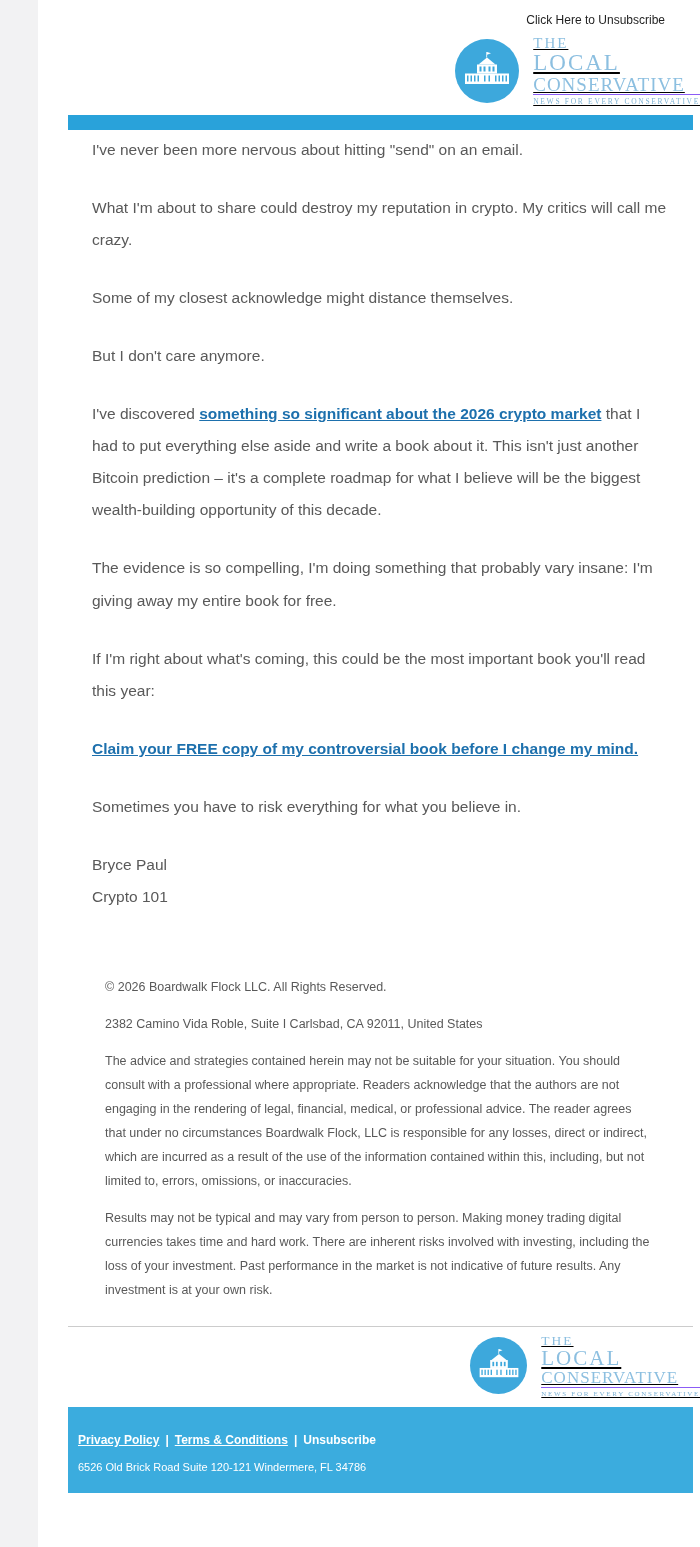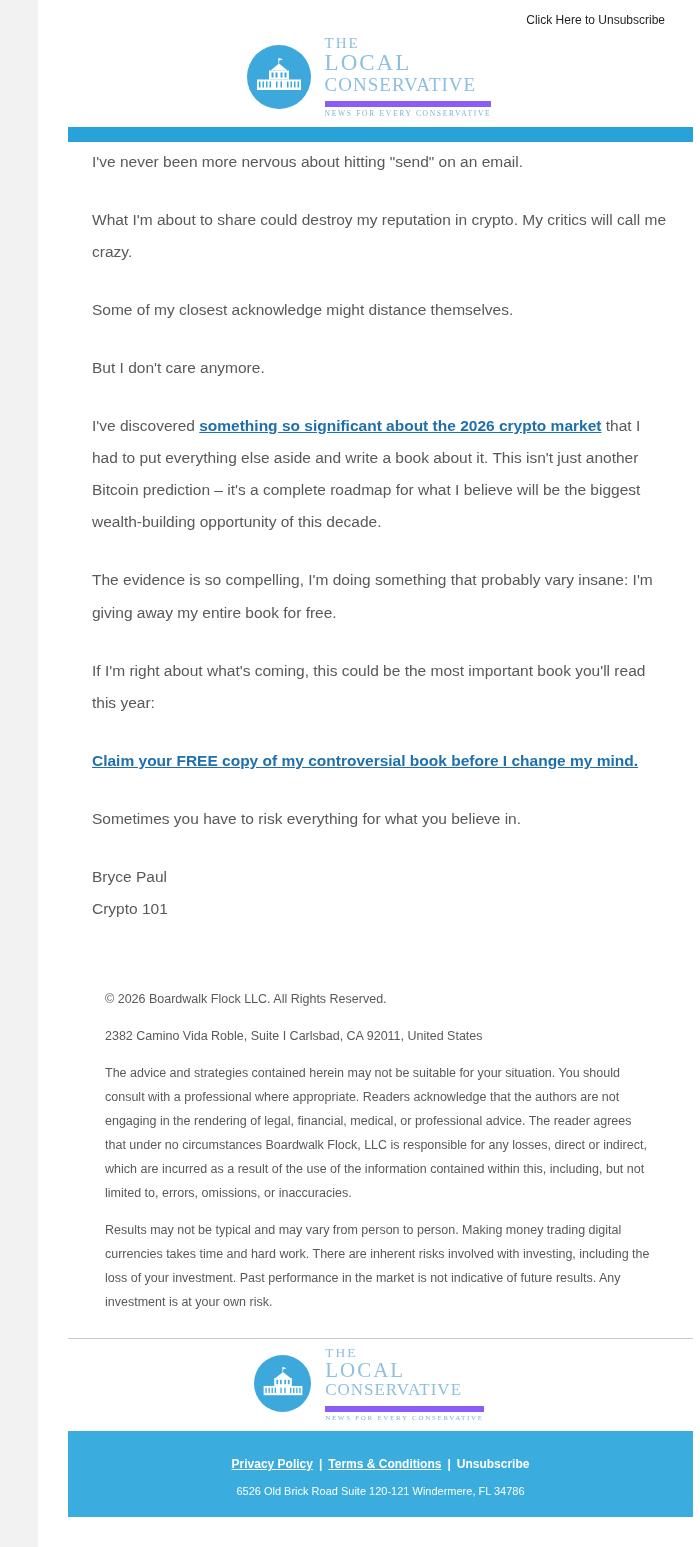--- a/index.html
+++ b/index.html
@@ -23,39 +23,40 @@
     padding-right:35px;
     font-size:12px;
     color:#1f1f1f;
   }
   .unsub-row a{color:#1f1f1f;text-decoration:none;cursor:pointer;}
 
   
   .logo{
     display:flex;
     align-items:center;
-    justify-content:center;
+    justify-content:flex-end;
     gap:14px;
     margin-top:9px;
+    text-decoration:underline;
   }
   .logo-circle{
     width:64px;height:64px;
     border-radius:50%;
     background:#3da8dc;
     display:flex;align-items:center;justify-content:center;
     flex:0 0 auto;
   }
   .logo-text{
     font-family:"Liberation Serif", serif;
     color:#8cbfe0;
     line-height:1.02;
   }
   .lt-the{font-size:15px;letter-spacing:2px;}
   .lt-local{font-size:23px;letter-spacing:2px;}
-  .lt-cons{font-size:19px;letter-spacing:1px;padding-bottom:7px;border-bottom:6px solid #8b5cf6;}
+  .lt-cons{font-size:19px;letter-spacing:1px;padding-bottom:0;border-bottom:1px solid #8b5cf6;}
   .lt-tag{font-size:7.5px;letter-spacing:1.7px;color:#7fb3d5;padding-top:3px;}
   .logo--small .logo-circle{width:57px;height:57px;}
   .logo--small .lt-the{font-size:13.5px;}
   .logo--small .lt-local{font-size:21px;}
   .logo--small .lt-cons{font-size:17px;}
   .logo--small .lt-tag{font-size:7px;}
 
   
   .bar{
     height:15px;
@@ -102,21 +103,21 @@
     color:#666666;
     margin-top:9px;
   }
   .logo--small{margin-top:7px;}
 
   
   .footer{
     margin:9px 7px 0 30px;
     background:#3bacde;
     color:#ffffff;
-    text-align:center;
+    text-align:left;
     padding:26px 10px 17px;
     box-sizing:border-box;
   }
   .footer-links{font-size:12px;font-weight:bold;}
   .footer-links a{color:#ffffff;cursor:pointer;}
   .footer-links a.u{text-decoration:underline;}
   .footer-links a.nu{text-decoration:none;}
   .footer-links .sep{margin:0 6px;text-decoration:none;}
   .footer-copy{font-size:11px;line-height:1.45;margin-top:13px;font-weight:normal;}
 </style>

